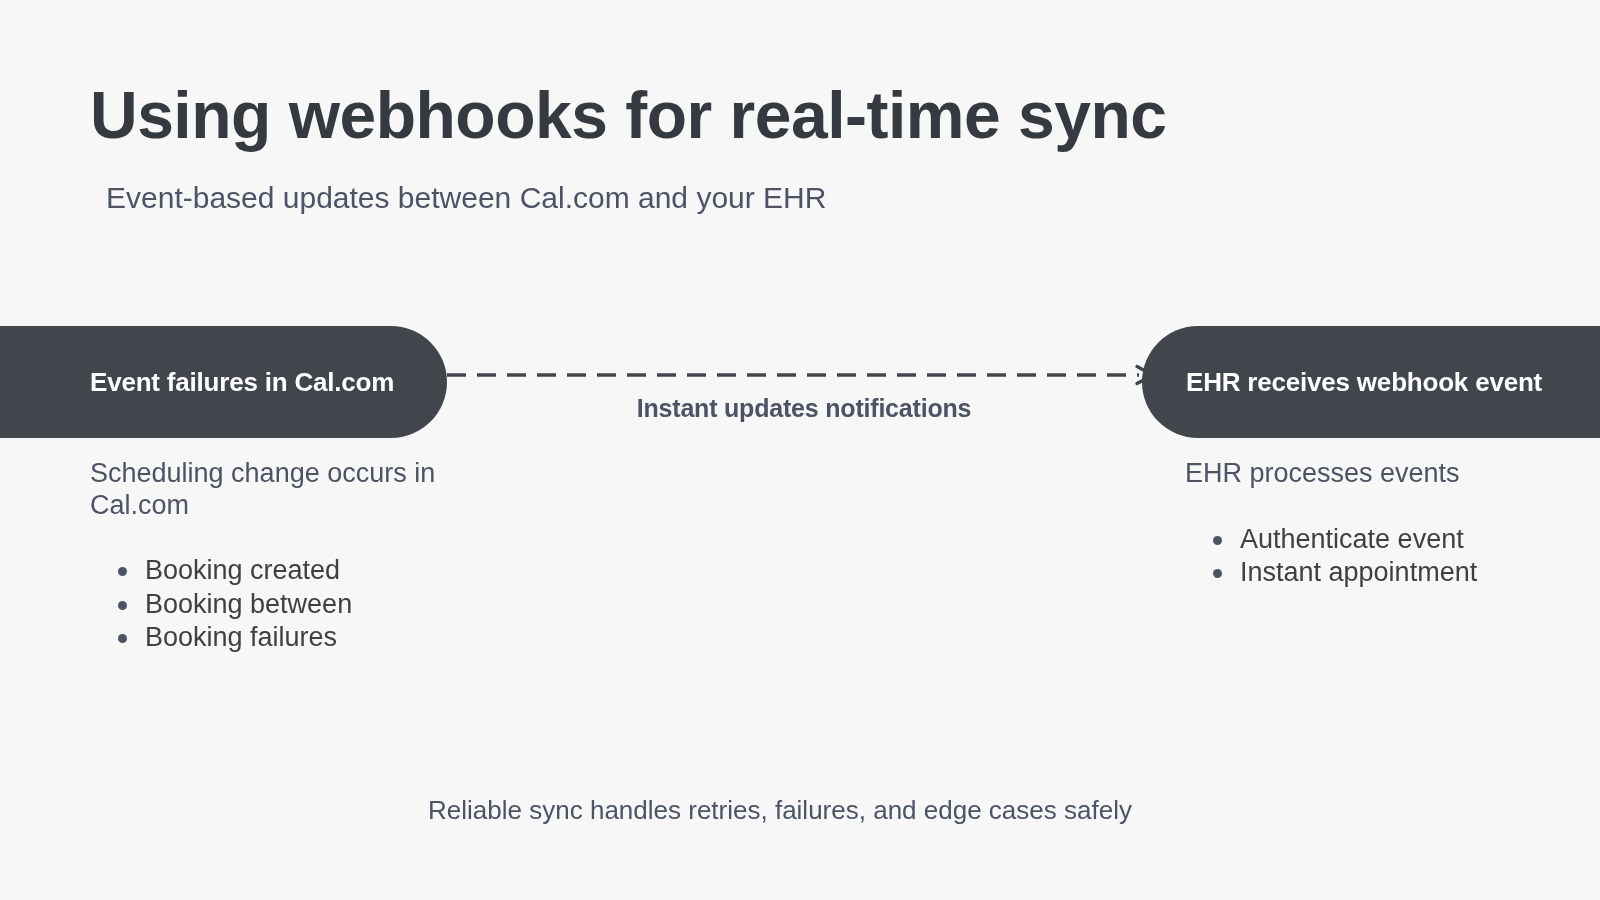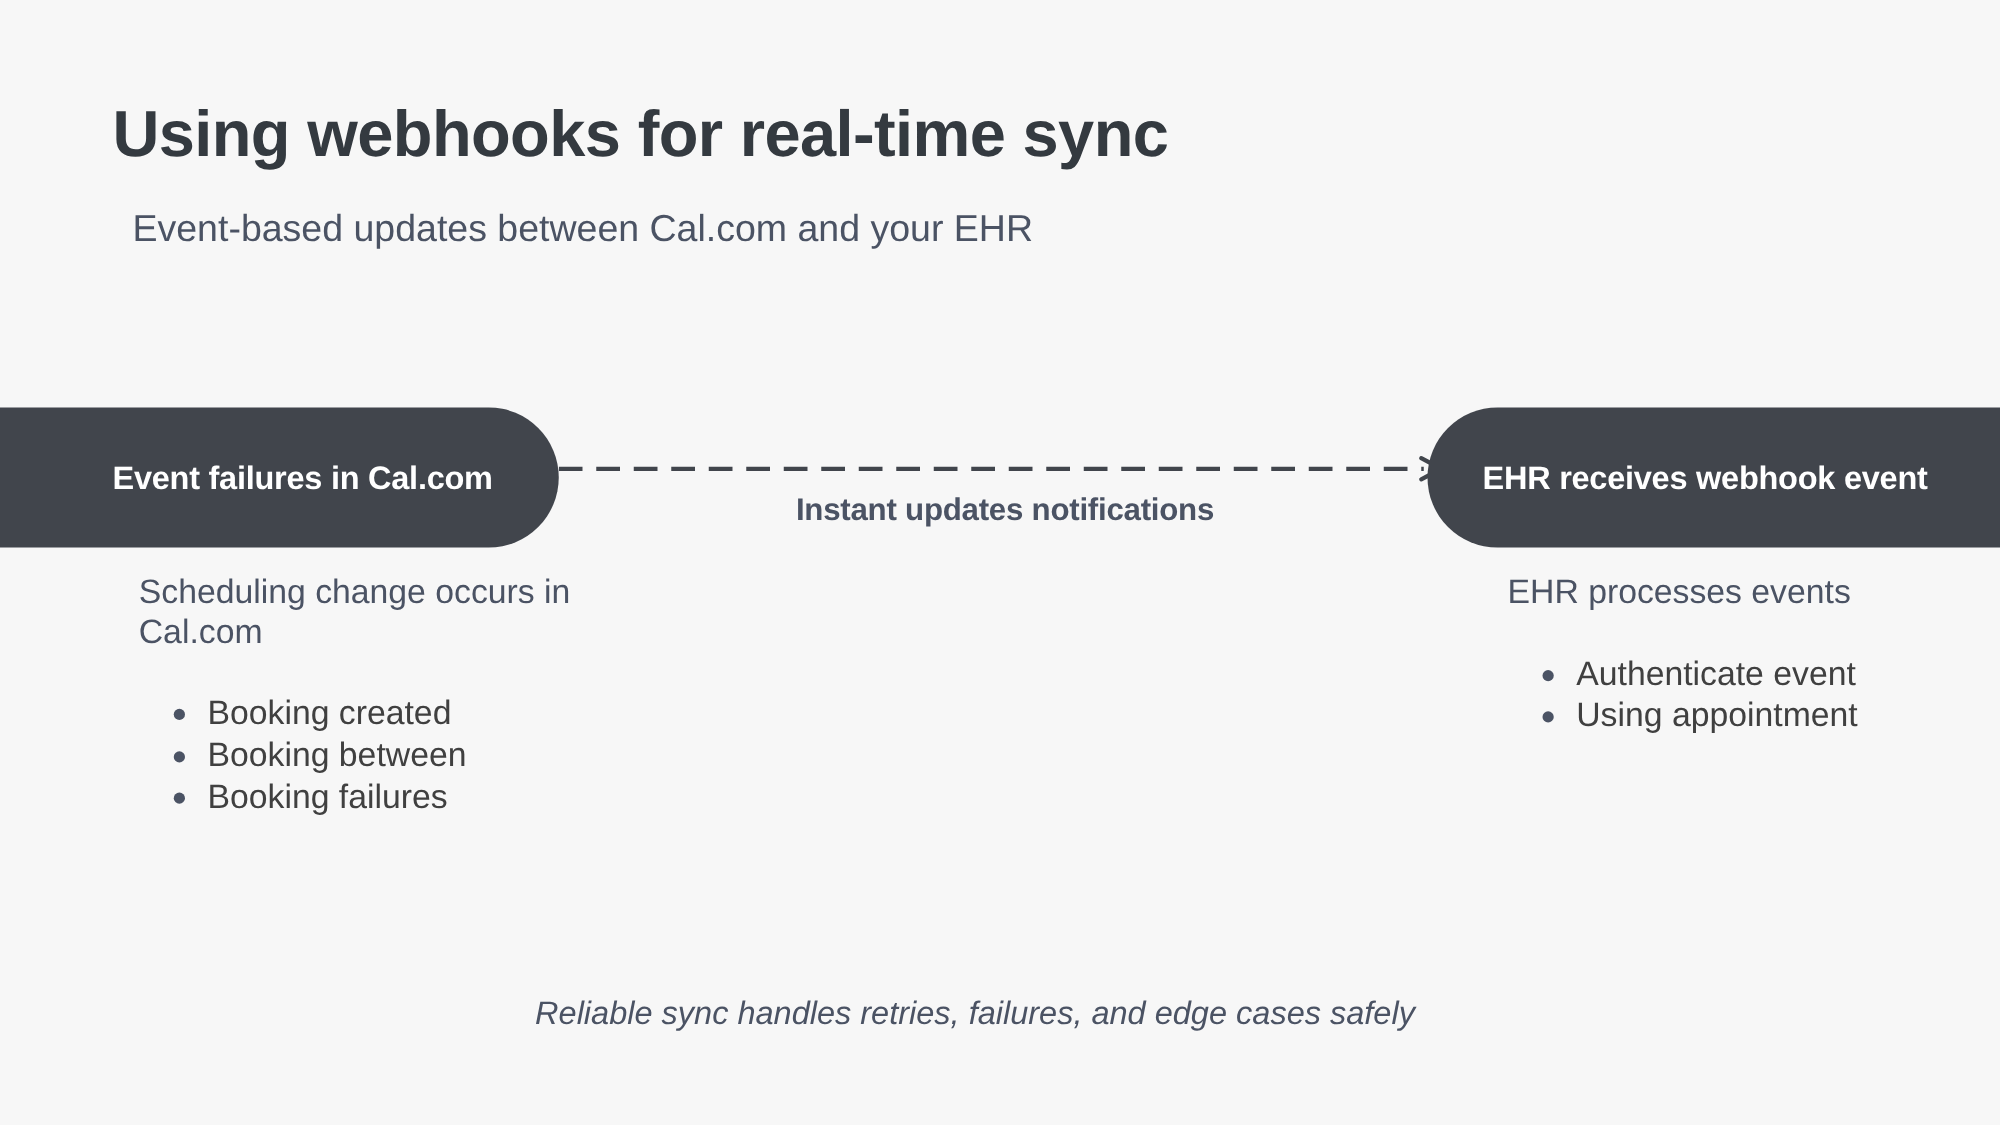--- a/index.html
+++ b/index.html
@@ -24,21 +24,21 @@
   }
 
   
   .header {
     position: absolute;
     left: 90px;
     top: 82px;
     width: 1300px;
   }
   .title {
-    font-size: 52px;
+    font-size: 66px;
     font-weight: bold;
     color: #343a40;
     letter-spacing: -0.5px;
     line-height: 1.0;
     margin: 0;
     white-space: nowrap;
   }
   .subtitle {
     font-size: 30px;
     font-weight: normal;
@@ -103,21 +103,20 @@
     font-weight: bold;
     color: #4b5364;
     letter-spacing: -0.2px;
     white-space: nowrap;
   }
 
   
   .column {
     position: absolute;
     top: 458px;
-    margin-left: 21px;
   }
   .column-left {
     left: 90px;
     width: 400px;
     text-align: left;
   }
   .column-right {
     left: 1185px;
     width: 360px;
     text-align: left;
@@ -155,21 +154,20 @@
   
   .footer {
     position: absolute;
     left: 0;
     top: 795px;
     width: 1560px;
     text-align: center;
     font-size: 26px;
     color: #4b5364;
     white-space: nowrap;
-    font-style: italic;
   }
 </style>
 </head>
 <body>
 
 <div id="canvas">
 
   <div class="header">
     <h1 class="title">Using webhooks for real-time sync</h1>
     <p class="subtitle">Event-based updates between Cal.com and your EHR</p>
@@ -211,20 +209,20 @@
 
   <div class="column column-right">
     <p class="column-desc">EHR processes events</p>
     <ul class="bullets">
       <li class="bullet">
         <span class="dot"></span>
         <span>Authenticate event</span>
       </li>
       <li class="bullet">
         <span class="dot"></span>
-        <span>Using appointment</span>
+        <span>Instant appointment</span>
       </li>
     </ul>
   </div>
 
   <div class="footer">Reliable sync handles retries, failures, and edge cases safely</div>
 
 </div>
 
 </body></html>

